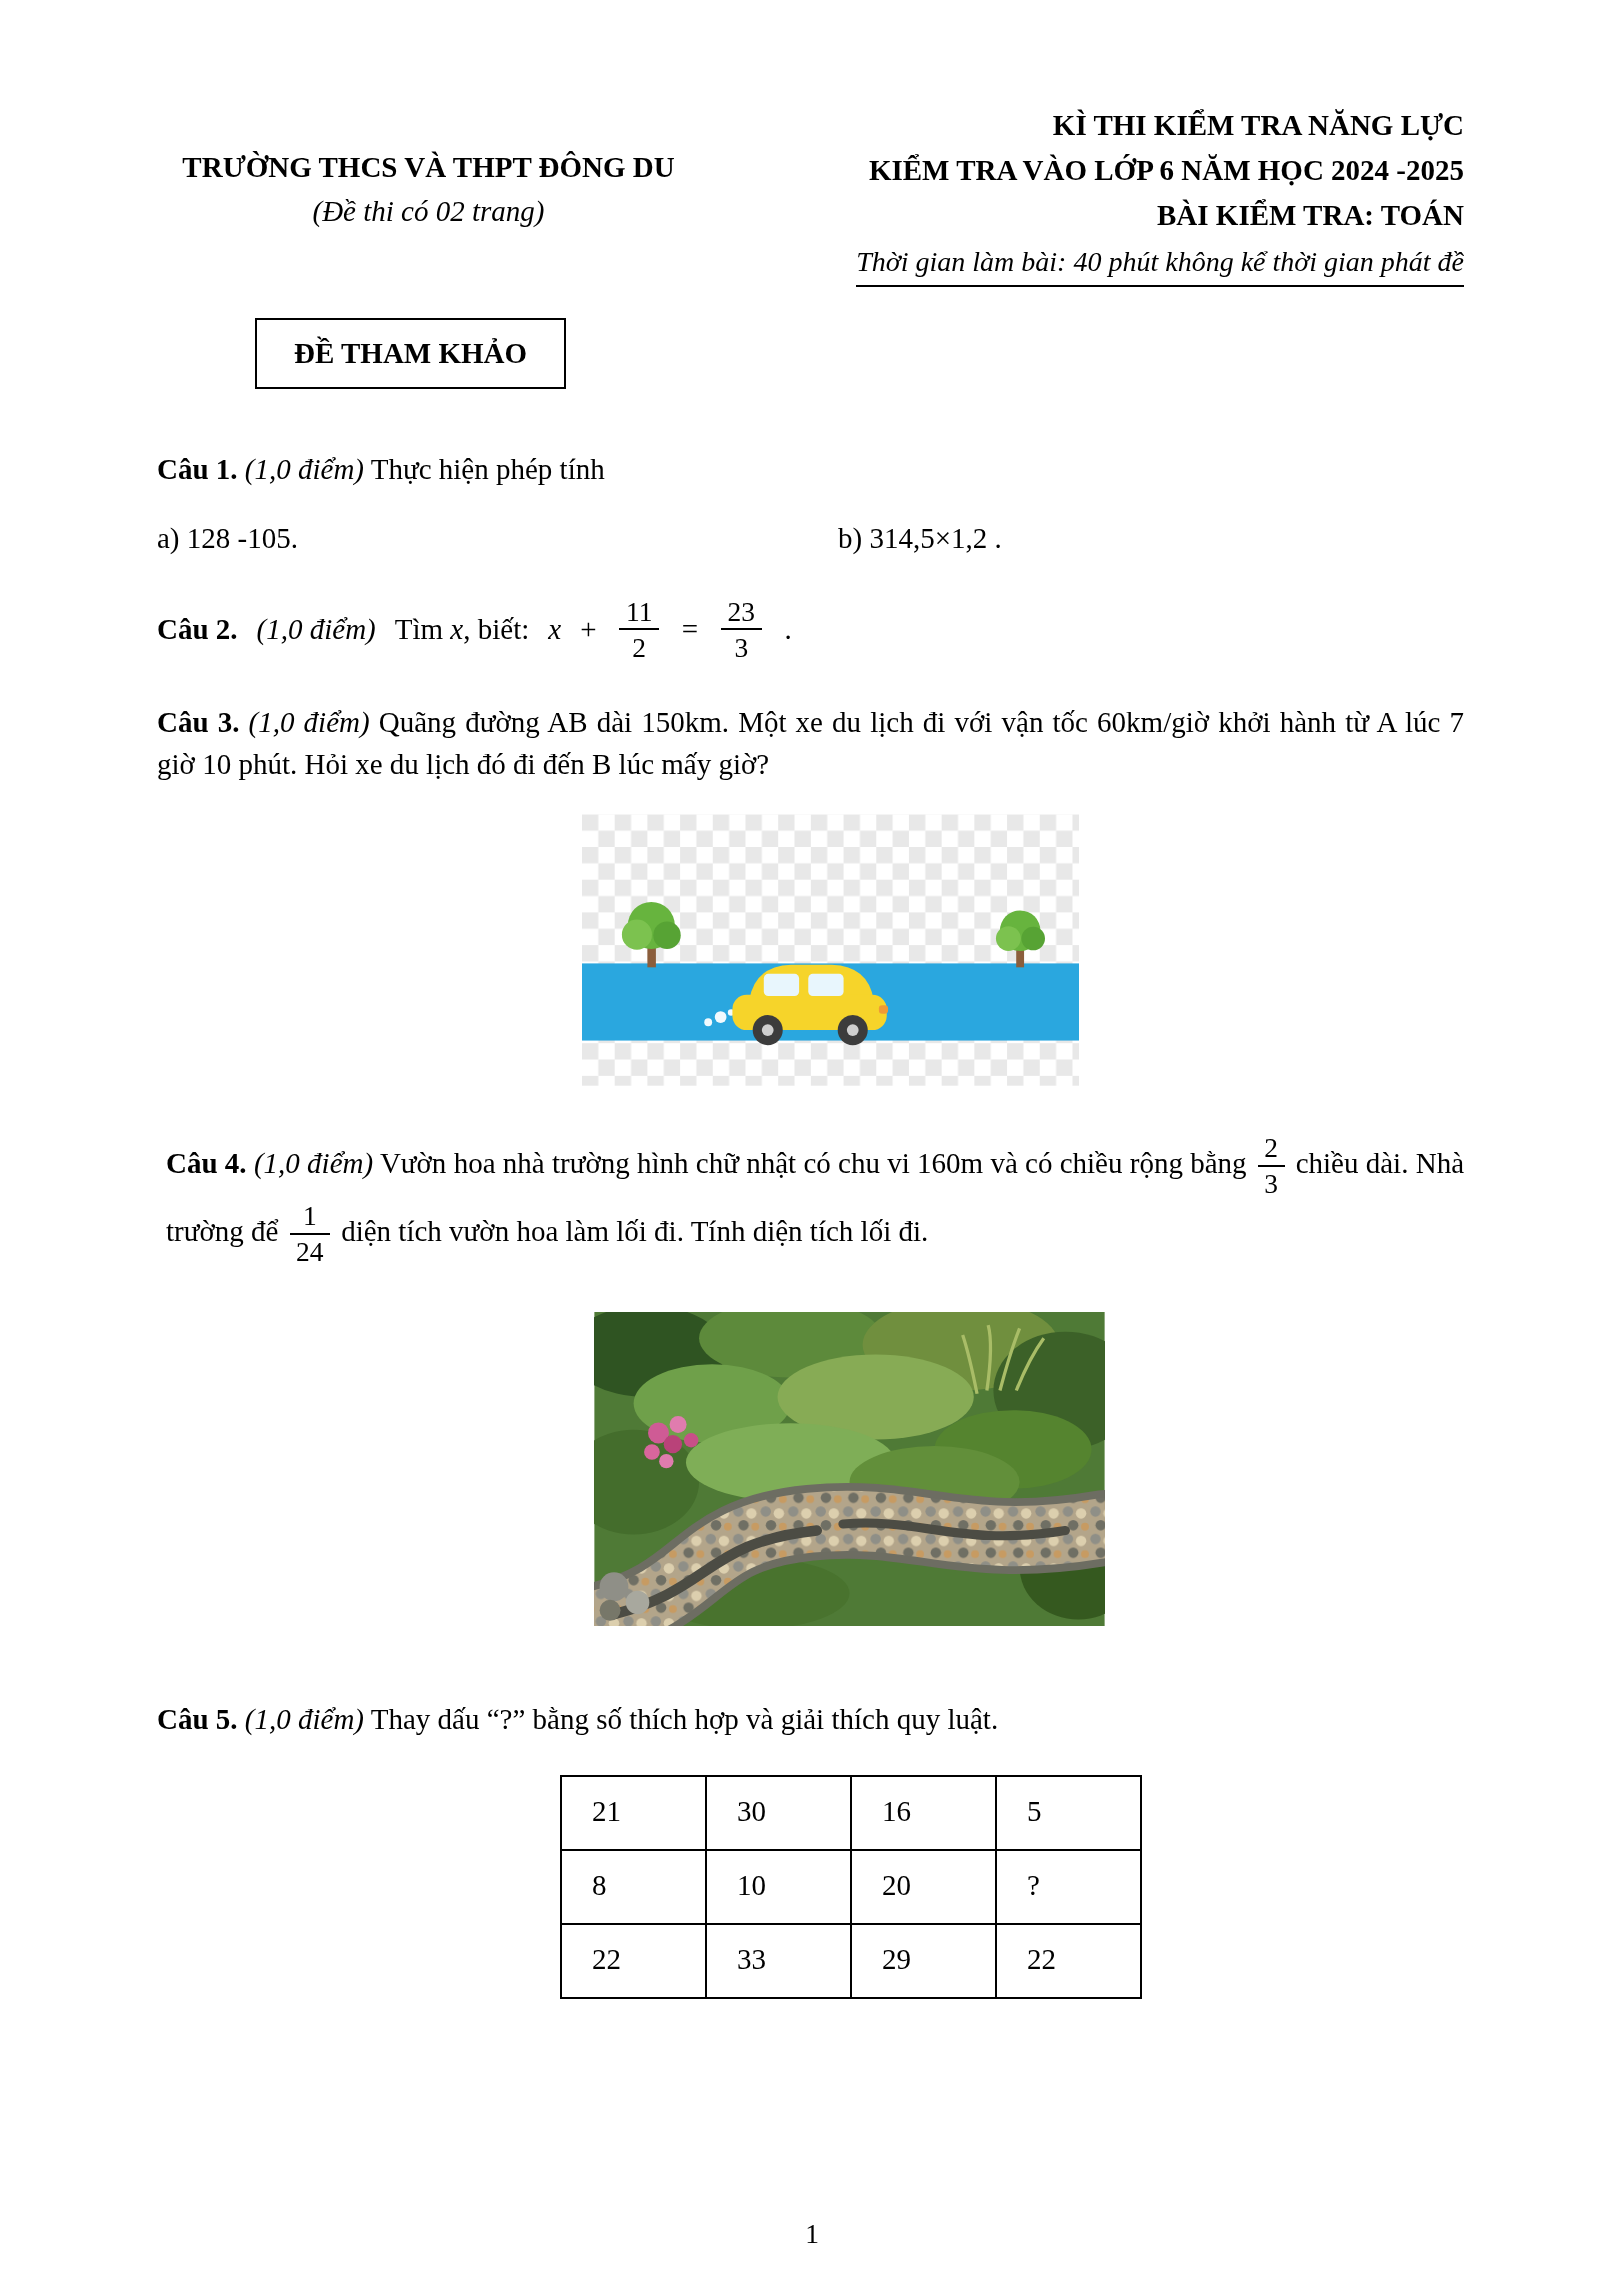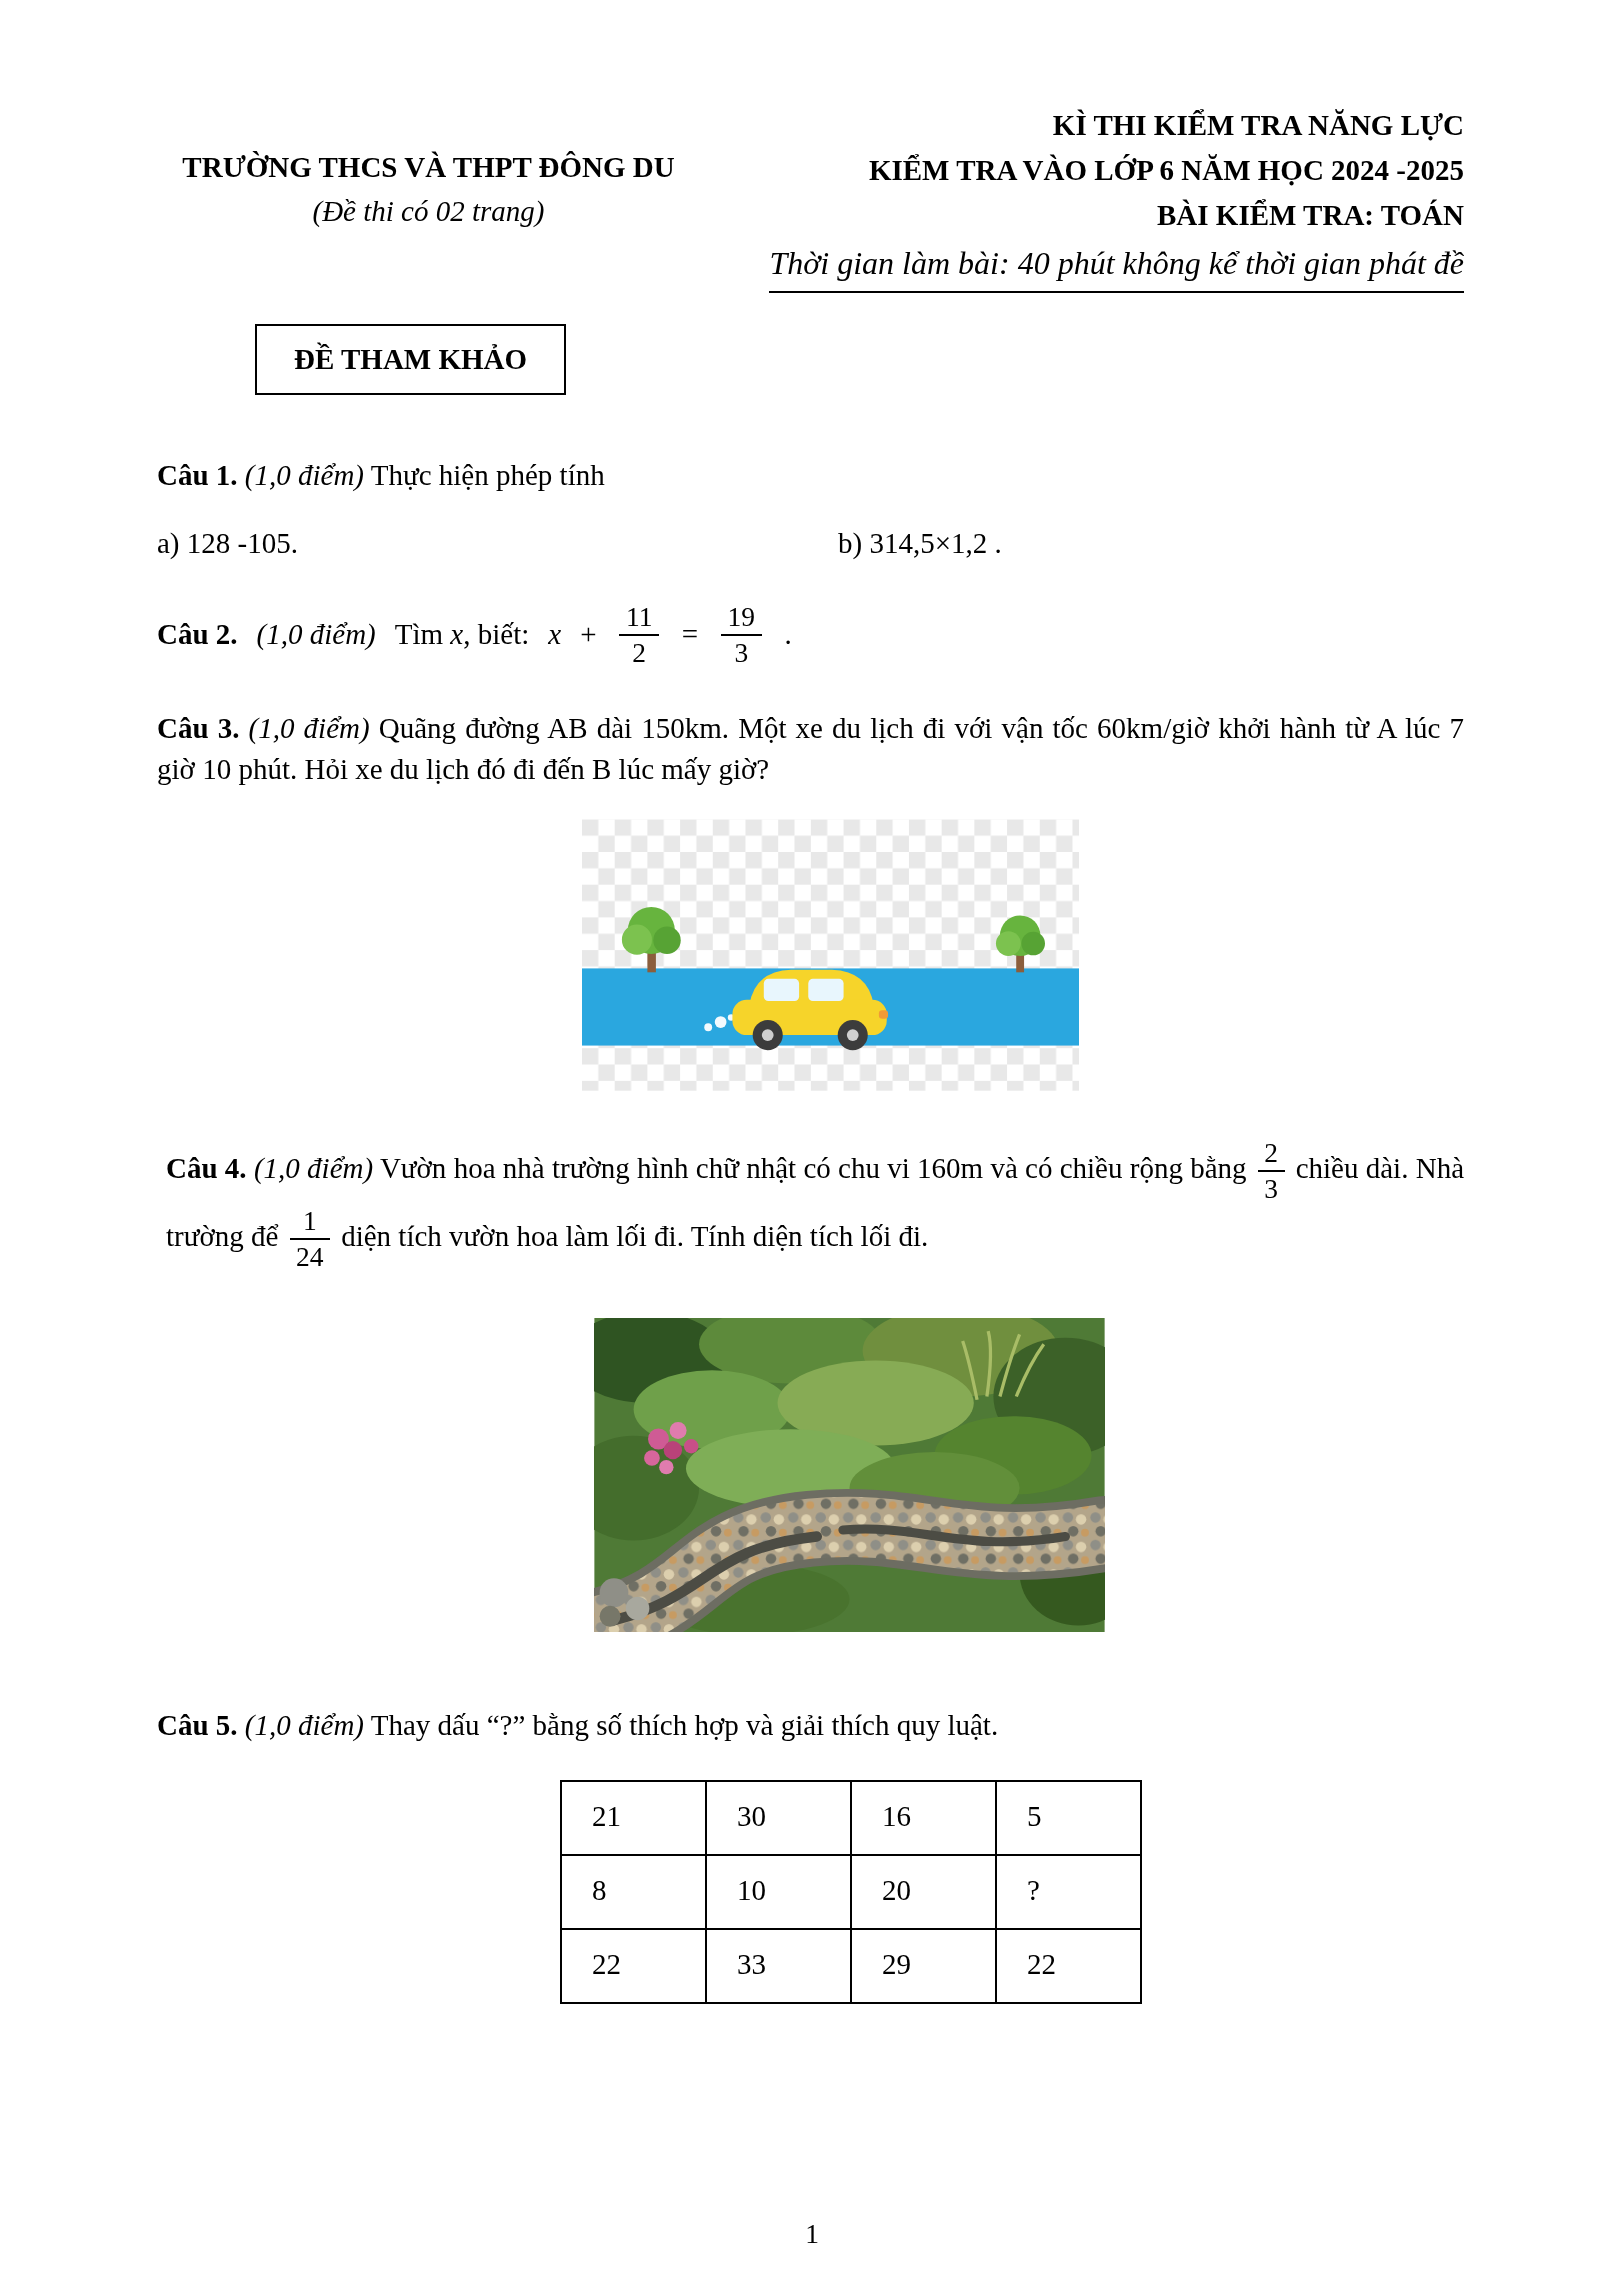--- a/index.html
+++ b/index.html
@@ -9,21 +9,21 @@
   }
   .page { position:relative; width:1624px; height:2295px; box-sizing:border-box;
           padding:103px 160px 0 157px; overflow:hidden; }
   .b { font-weight:bold; }
   .i { font-style:italic; }
   p { margin:0; }
 
   .header { display:flex; align-items:flex-start; }
   .header-left { width:543px; text-align:center; padding-top:43px; line-height:1.5; }
   .header-right { flex:1; text-align:right; line-height:1.56; }
-  .time-note { display:inline-block; border-bottom:2px solid #000; padding-bottom:2px; font-size:32px; }
+  .time-note { display:inline-block; border-bottom:2px solid #000; padding-bottom:2px; font-size:28px; }
 
   .ref-box { display:inline-block; margin:31px 0 0 98px; border:2px solid #000;
              padding:17px 37px; font-weight:bold; }
 
   .q-line { margin-top:0; line-height:1.42; }
   .justify { text-align:justify; }
 
   .q1-head { margin-top:60px; }
   .q1-parts { margin-top:31px; display:flex; }
   .q1-parts .part-a { width:681px; }
@@ -84,21 +84,21 @@
     <span class="i">(1,0 điểm)</span>
     <span><span>Tìm</span> <span class="i">x</span><span>, biết:</span></span>
     <span class="i">x</span>
     <span>+</span>
     <span class="frac">
         <span class="num">11</span>
         <span class="den">2</span>
       </span>
     <span>=</span>
     <span class="frac">
-        <span class="num">19</span>
+        <span class="num">23</span>
         <span class="den">3</span>
       </span>
     <span>.</span>
   </div>
 
   <p class="q-line q3-para justify">
     <span class="b">Câu 3.</span>
     <span class="i">(1,0 điểm)</span>
     <span>Quãng đường AB dài 150km. Một xe du lịch đi với vận tốc 60km/giờ khởi hành từ A lúc 7 giờ 10 phút. Hỏi xe du lịch đó đi đến B lúc mấy giờ?</span>
   </p>

